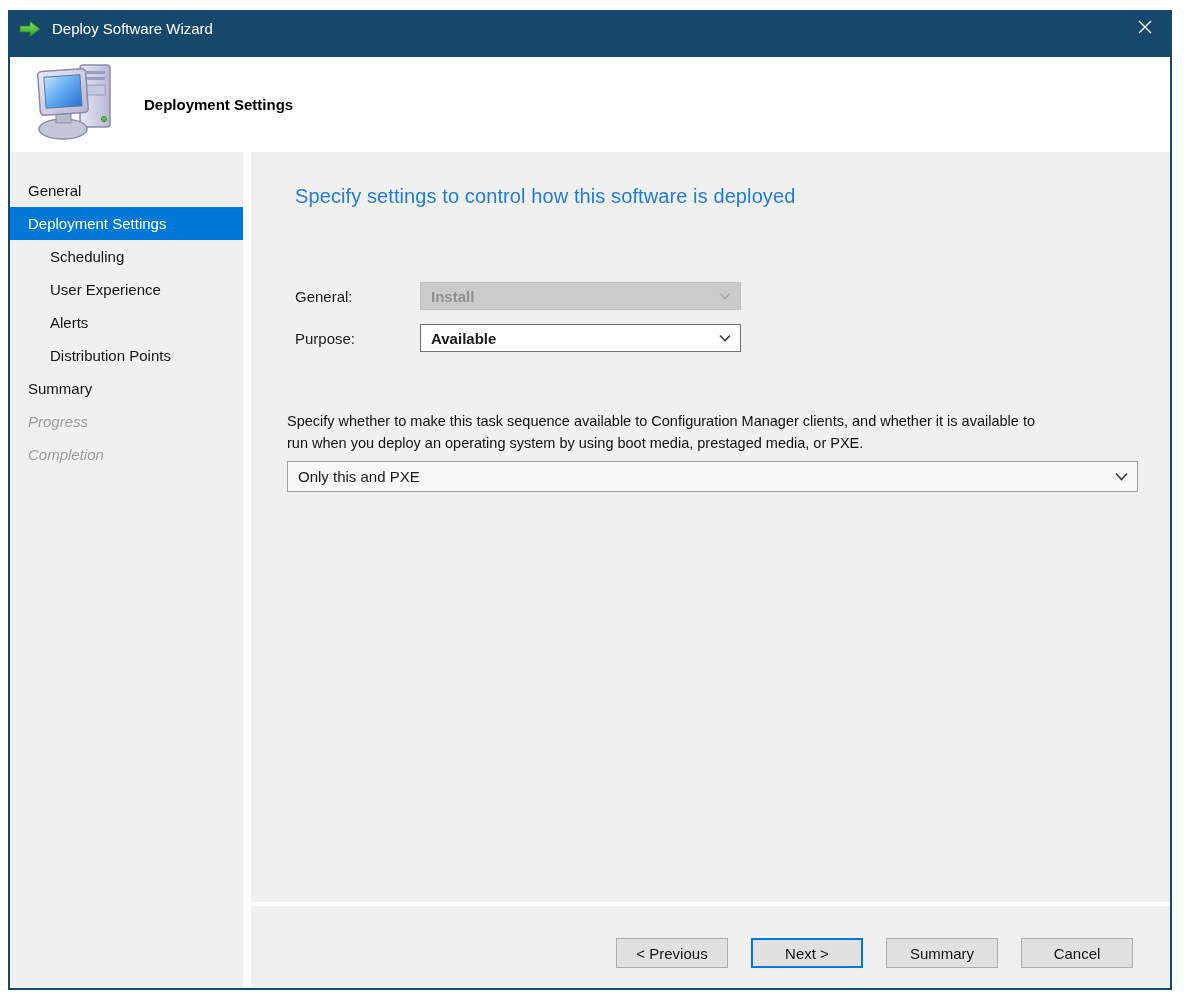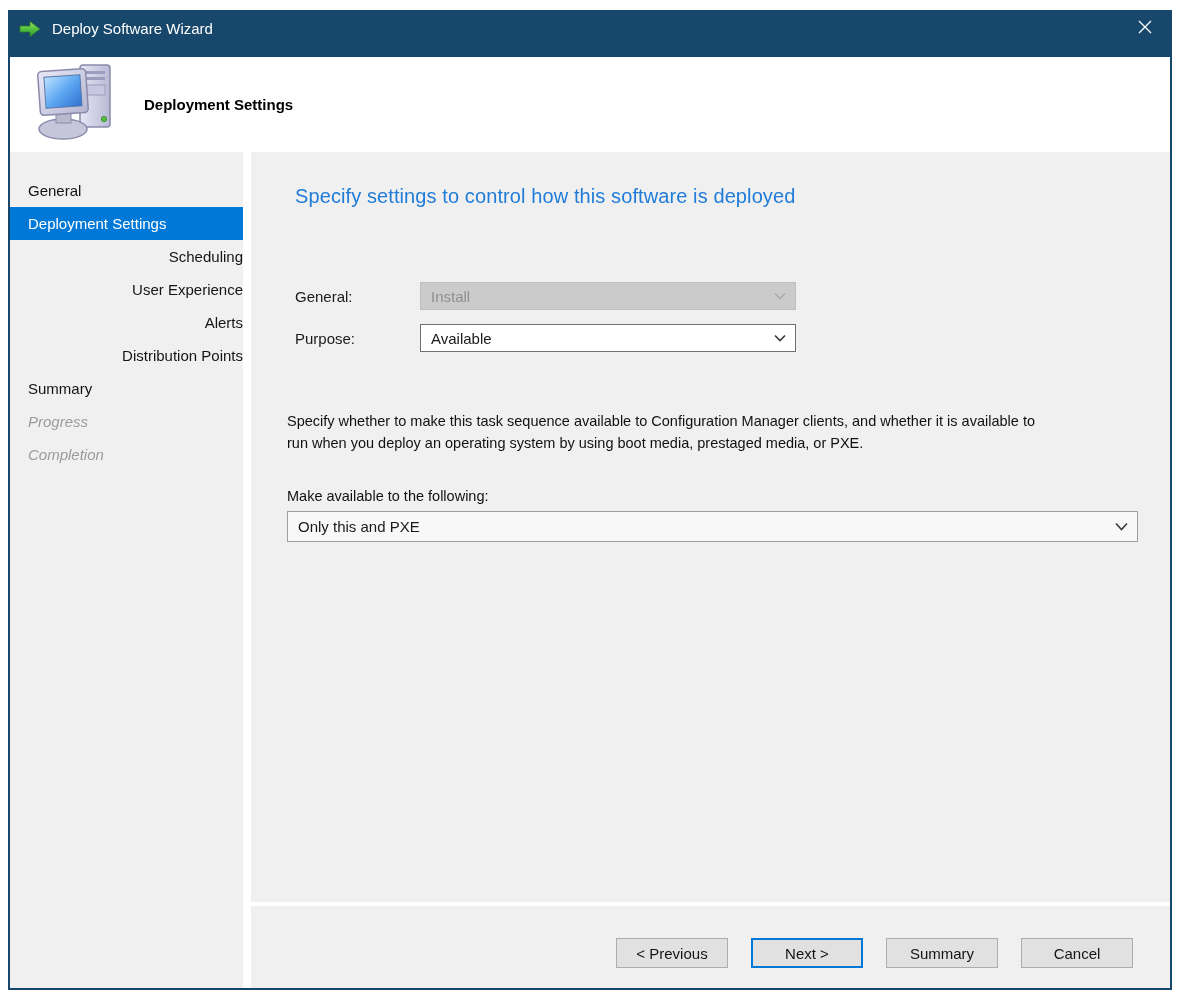--- a/index.html
+++ b/index.html
@@ -52,21 +52,21 @@
 
   .sidebar { flex:0 0 233px; padding-top:22px; }
   .side-item {
     height:33px; line-height:33px;
     font-size:15px;
     padding-left:18px;
     color:#141414;
     white-space:nowrap;
     cursor:default;
   }
-  .side-item.lvl1 { padding-left:40px;text-align:right; }
+  .side-item.lvl1 { padding-left:40px; }
   .side-item.selected { background:#0078D7; color:#ffffff; }
   .side-item.disabled { color:#9B9B9B;font-style:italic; }
 
   .vdivider { flex:0 0 8px; background:#FFFFFF; }
 
   .right-col { flex:1; display:flex; flex-direction:column; min-width:0; }
 
   .content { flex:1; padding:0 32px 0 36px; overflow:hidden; }
   .page-heading {
     margin:33px 0 0 8px;
@@ -78,21 +78,21 @@
   .field-row { display:flex; align-items:center; margin-left:8px; margin-bottom:14px; }
   .field-label { width:125px; font-size:15px; color:#1a1a1a; }
   .combo {
     height:28px;
     background:#FFFFFF;
     border:1px solid #707070;
     display:flex; align-items:center;
     padding:0 9px 0 10px;
     font-size:15px;
   }
-  .field-row .combo { width:376px; }
+  .field-row .combo { width:321px;font-weight:bold; }
   .combo .combo-value { white-space:nowrap; overflow:hidden; }
   .combo .chev { margin-left:auto; display:flex; align-items:center; }
   .combo.disabled { background:#CBCBCB; border-color:#C0C0C0; color:#8F8F8F; }
   .combo.wide {
     width:100%; height:31px; margin-top:7px;
     background:#F8F8F8; border-color:#9E9E9E;
   }
 
   .desc { margin:58px 0 0 0; font-size:14.5px; line-height:22px; color:#111; }
   .ma-label { margin-top:34px; font-size:14.5px; color:#111; }
@@ -225,21 +225,20 @@
               </span>
             </div>
           </div>
         </div>
 
         <div class="desc">
           <div>Specify whether to make this task sequence available to Configuration Manager clients, and whether it is available to</div>
           <div>run when you deploy an operating system by using boot media, prestaged media, or PXE.</div>
         </div>
 
-        <div class="ma-label">Make available to the following:</div>
 
         <div class="combo wide">
           <span class="combo-value">Only this and PXE</span>
           <span class="chev">
             <svg width="13" height="9" viewBox="0 0 13 9">
                 <path d="M1 1.5 L6.5 7.5 L12 1.5" fill="none" stroke="#3A3A3A" stroke-width="1.6"></path>
               </svg>
           </span>
         </div>
       </div>

